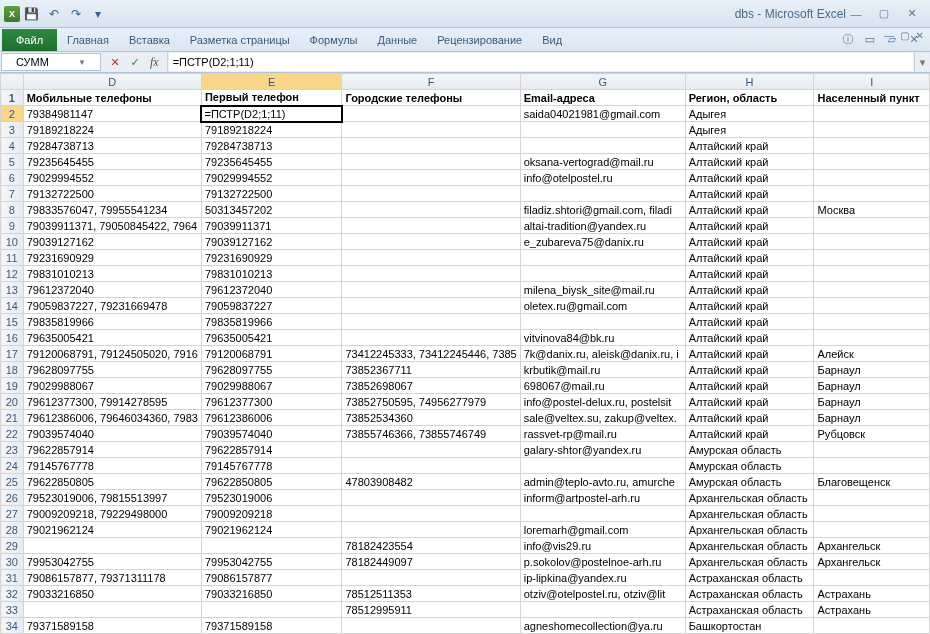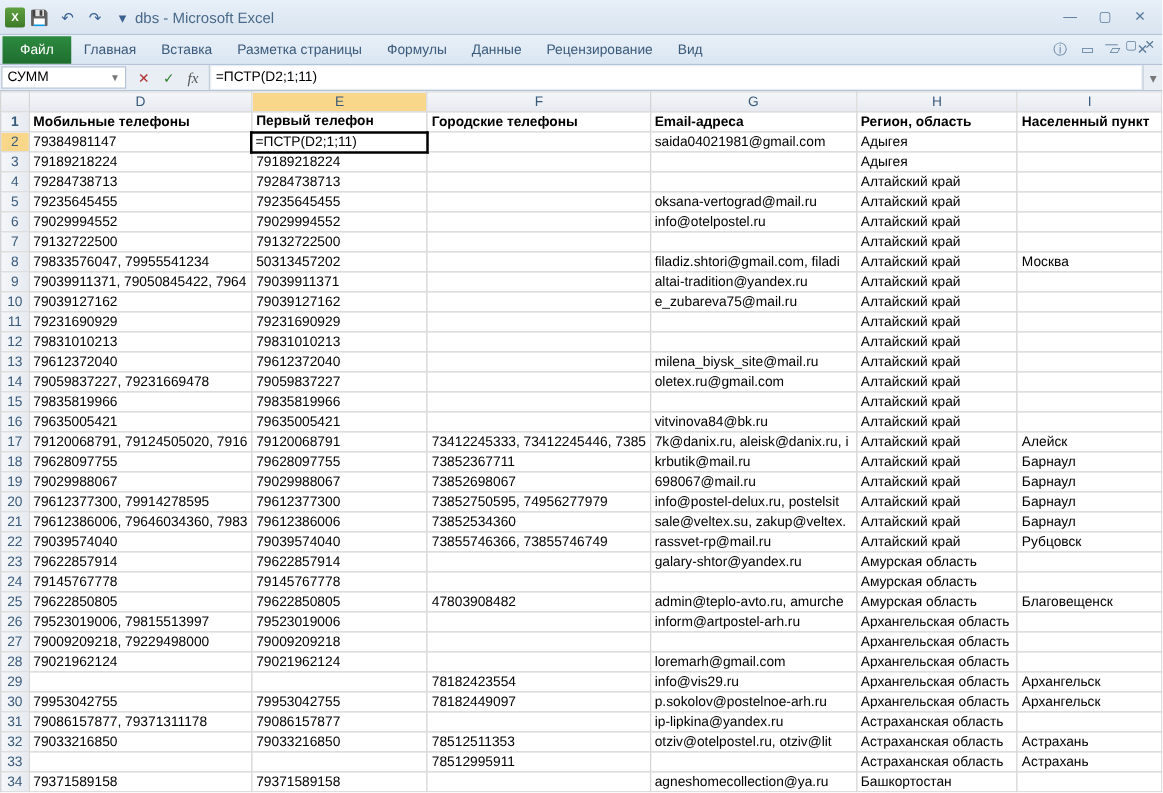--- a/index.html
+++ b/index.html
@@ -3,34 +3,34 @@
 <meta charset="utf-8">
 <style>
 * { margin: 0; padding: 0; box-sizing: border-box; font-family: "Segoe UI", Tahoma, sans-serif; }
 body { background: #fff; font-size: 11px; width: 930px; height: 634px; overflow: hidden; position: relative; }
 
 
 .titlebar { height: 28px; background: linear-gradient(#e8f0f8, #d8e4f0); display: flex; align-items: center; border-bottom: 1px solid #b4c4d8; }
 .qat { display: flex; align-items: center; gap: 2px; padding-left: 4px; }
 .qat-icon { width: 20px; height: 20px; display: flex; align-items: center; justify-content: center; color: #3a6090; font-size: 12px; cursor: pointer; }
 .qat-icon.excel { background: linear-gradient(#5fa040, #3d7a28); color: #fff; border-radius: 2px; width: 16px; height: 16px; font-size: 9px; font-weight: bold; }
-.title-center { flex: 1; text-align: left; color: #4a6a8a; font-size: 12px; }
+.title-center { flex: 1; text-align: right; color: #4a6a8a; font-size: 12px; }
 .win-controls { display: flex; gap: 8px; padding-right: 8px; color: #5a7a9a; }
 .win-btn { width: 20px; height: 16px; display: flex; align-items: center; justify-content: center; cursor: pointer; font-size: 11px; }
 
 
 .ribbon { height: 24px; background: linear-gradient(#e8f0f8, #dae6f2); display: flex; align-items: center; border-bottom: 1px solid #b4c4d8; }
 .file-tab { background: linear-gradient(#2d8a3f, #1f6e2f); color: #fff; padding: 4px 14px; font-size: 11px; cursor: pointer; border-radius: 0 0 0 0; margin-left: 2px; height: 22px; display: flex; align-items: center; }
 .tab { padding: 4px 10px; color: #3a5a7a; cursor: pointer; font-size: 11px; }
 .ribbon-right { margin-left: auto; display: flex; gap: 6px; padding-right: 8px; color: #5a7a9a; }
 .rb-icon { width: 16px; height: 16px; cursor: pointer; display: flex; align-items: center; justify-content: center; font-size: 11px; }
 
 
 .formulabar { height: 21px; background: #e8eef4; border-bottom: 1px solid #b4c4d8; display: flex; align-items: stretch; }
-.namebox { width: 100px; border: 1px solid #b4c4d8; background: #fff; padding: 2px 4px; font-size: 11px; display: flex; align-items: center; justify-content: space-between; margin: 1px; }
+.namebox { width: 100px; border: 1px solid #b4c4d8; background: #fff; padding: 2px 14px; font-size: 11px; display: flex; align-items: center; justify-content: space-between; margin: 1px; }
 .namebox-dd { color: #777; font-size: 8px; }
 .fb-btns { display: flex; align-items: center; gap: 2px; padding: 0 4px; border-right: 1px solid #c4d0dc; }
 .fb-btn { width: 18px; display: flex; align-items: center; justify-content: center; color: #555; cursor: pointer; font-size: 11px; }
 .fb-btn.cancel { color: #b03030; }
 .fb-btn.ok { color: #308030; }
 .fx-label { font-style: italic; font-family: "Times New Roman", serif; color: #555; padding: 0 4px; font-size: 12px; cursor: pointer; }
 .formula-input { flex: 1; border: none; background: #fff; padding: 2px 4px; font-size: 11px; outline: none; margin: 1px; }
 .fb-expand { width: 16px; display: flex; align-items: center; justify-content: center; color: #777; border-left: 1px solid #c4d0dc; cursor: pointer; }
 
 
@@ -190,21 +190,21 @@
           <td></td>
           <td>altai-tradition@yandex.ru</td>
           <td>Алтайский край</td>
           <td></td>
         </tr>
         <tr>
           <td class="rowhdr">10</td>
           <td>79039127162</td>
           <td>79039127162</td>
           <td></td>
-          <td>e_zubareva75@mail.ru</td>
+          <td>e_zubareva75@danix.ru</td>
           <td>Алтайский край</td>
           <td></td>
         </tr>
         <tr>
           <td class="rowhdr">11</td>
           <td>79231690929</td>
           <td>79231690929</td>
           <td></td>
           <td></td>
           <td>Алтайский край</td>

